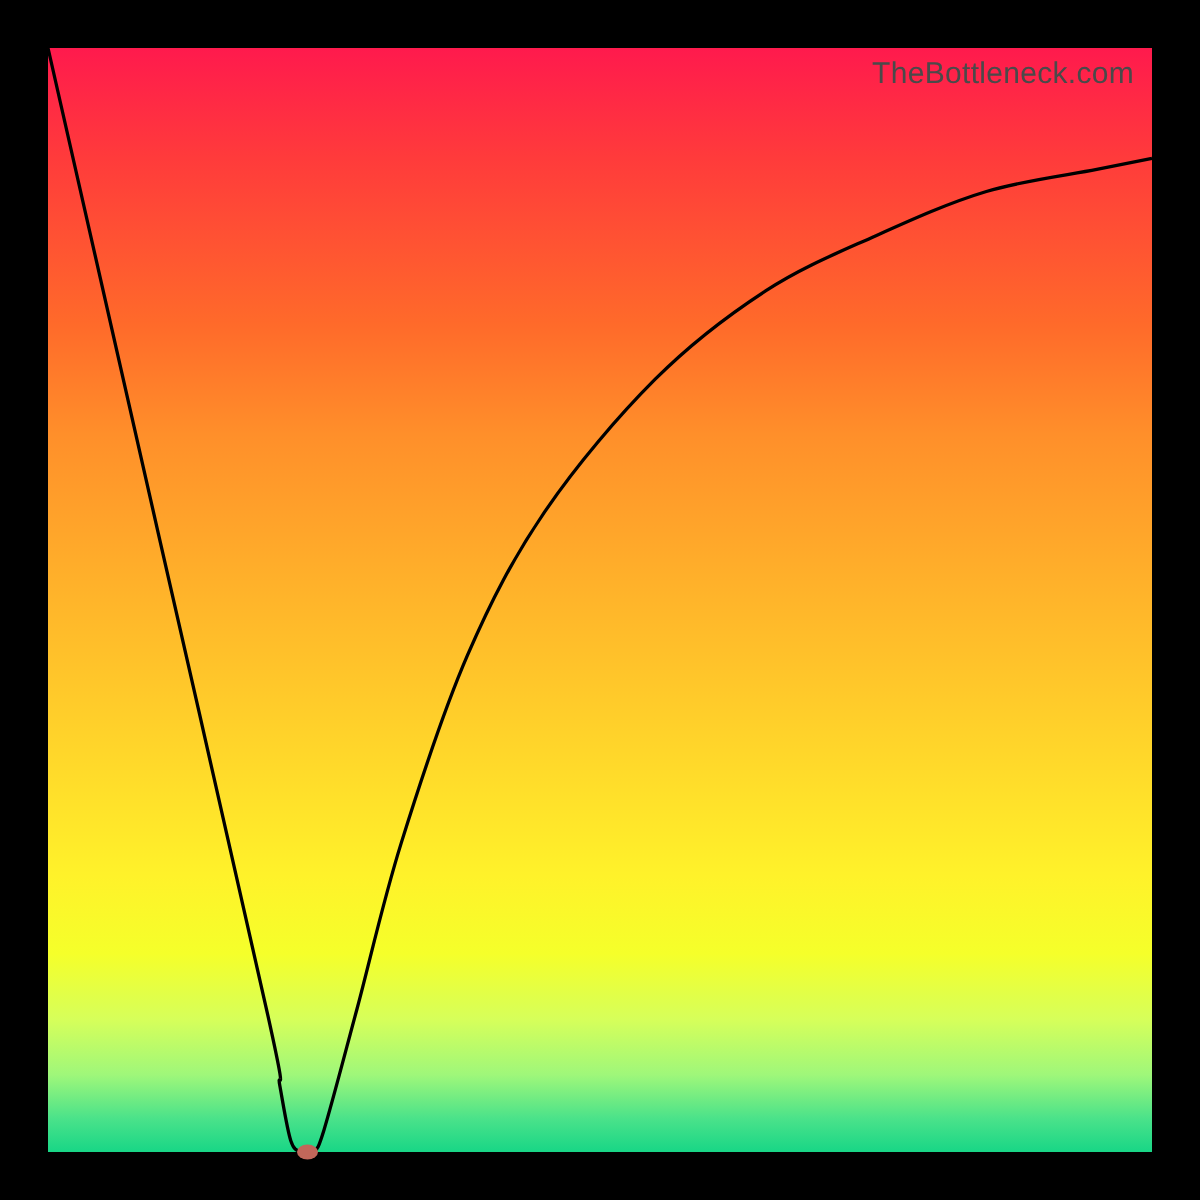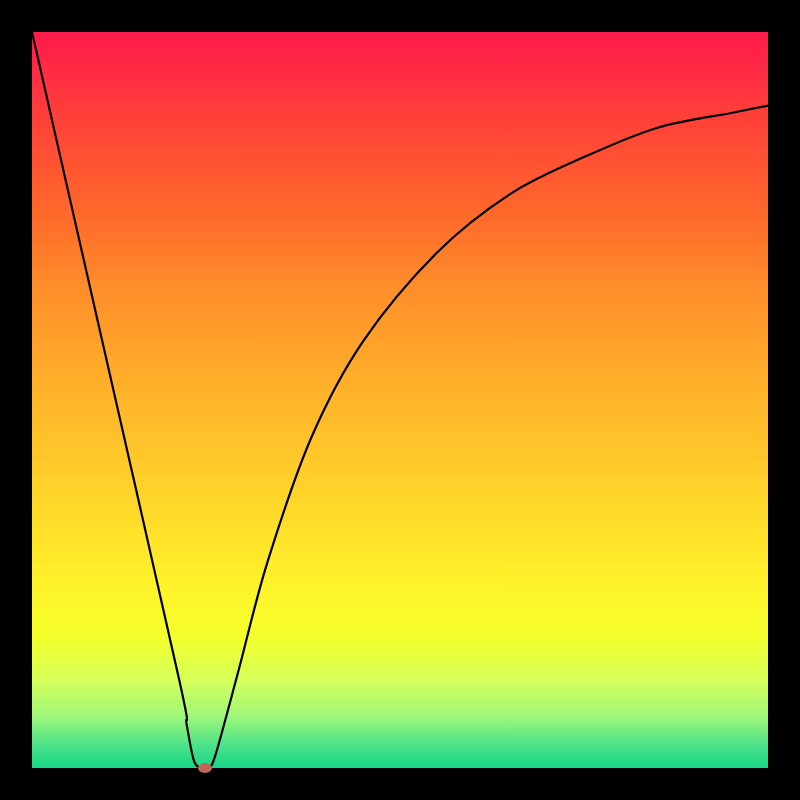--- a/index.html
+++ b/index.html
@@ -65,20 +65,21 @@
     border-radius: 50%;
   }
 </style>
 </head>
 <body>
 
 <div class="frame">
 
   <div class="plot-area">
 
+    <div class="watermark">TheBottleneck.com</div>
 
     <svg class="curve" viewBox="0 0 736 736" preserveAspectRatio="none">
       <path fill="none" stroke="#000" stroke-width="2.2" d="M 0 0 C 12.266666666666667 53.97333333333333, 49.06666666666668 215.89333333333332, 73.60000000000001 323.84 C 98.13333333333334 431.78666666666663, 133.70666666666668 586.3466666666667, 147.20000000000002 647.6800000000001 C 160.69333333333336 709.0133333333334, 152.10666666666668 678.3466666666667, 154.56 691.84 C 157.01333333333332 705.3333333333334, 159.46666666666664 721.28, 161.92 728.64 C 164.37333333333333 736, 166.82666666666665 734.7733333333333, 169.28 736 C 171.73333333333335 737.2266666666667, 174.18666666666667 738.4533333333334, 176.64 736 C 179.0933333333333 733.5466666666666, 179.09333333333333 737.2266666666667, 184 721.28 C 188.90666666666667 705.3333333333333, 197.49333333333334 672.2133333333333, 206.08 640.3199999999999 C 214.66666666666669 608.4266666666666, 223.25333333333333 569.1733333333333, 235.52 529.92 C 247.7866666666667 490.66666666666663, 263.73333333333335 441.6, 279.68 404.8 C 295.62666666666667 368, 310.34666666666664 339.78666666666663, 331.2 309.12 C 352.05333333333334 278.4533333333334, 380.26666666666665 245.3333333333334, 404.8 220.80000000000007 C 429.33333333333337 196.26666666666674, 453.8666666666667 177.86666666666665, 478.40000000000003 161.91999999999996 C 502.9333333333334 145.97333333333327, 527.4666666666667 136.16, 552 125.12 C 576.5333333333333 114.08, 601.0666666666667 103.03999999999995, 625.6 95.67999999999995 C 650.1333333333333 88.31999999999995, 680.8 84.64000000000003, 699.1999999999999 80.96000000000004 C 717.5999999999999 77.28000000000004, 729.8666666666667 74.8266666666667, 736 73.60000000000002"></path>
     </svg>
 
     <div class="marker" style="left: 165.96px; top: 731px;"></div>
 
   </div>
 
 </div>

